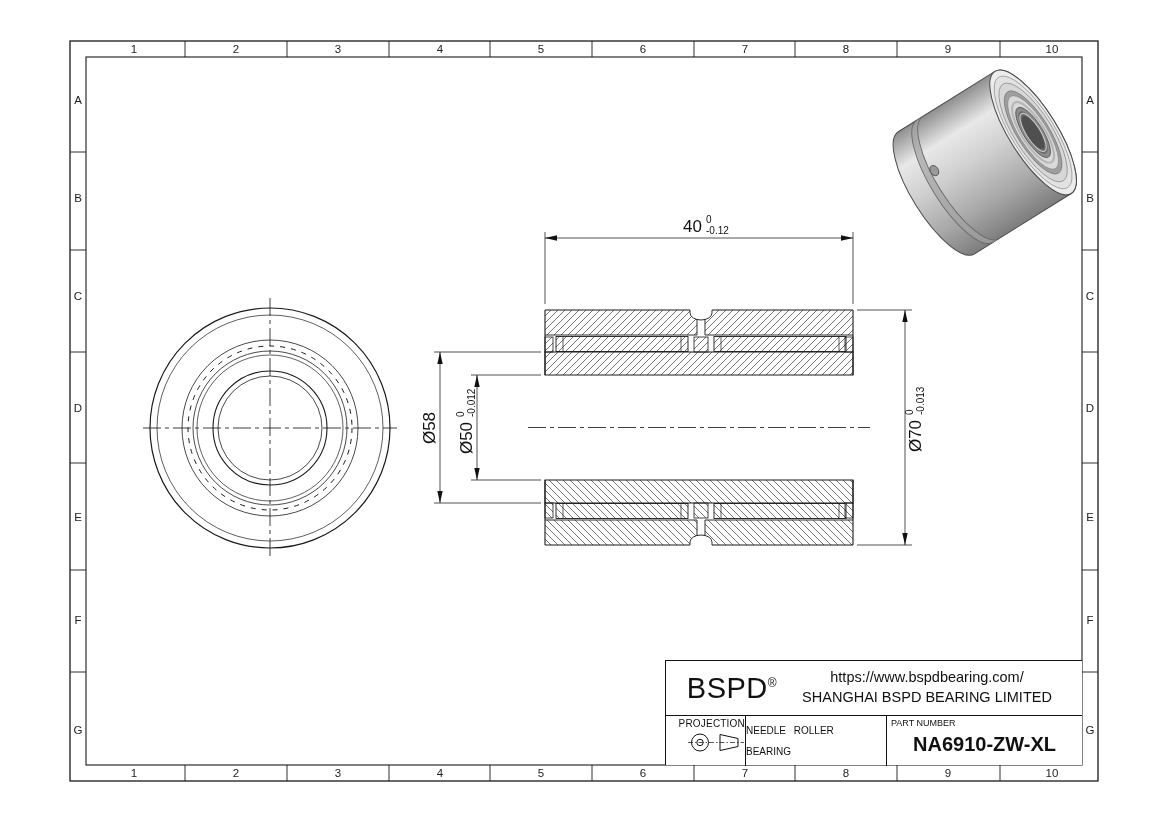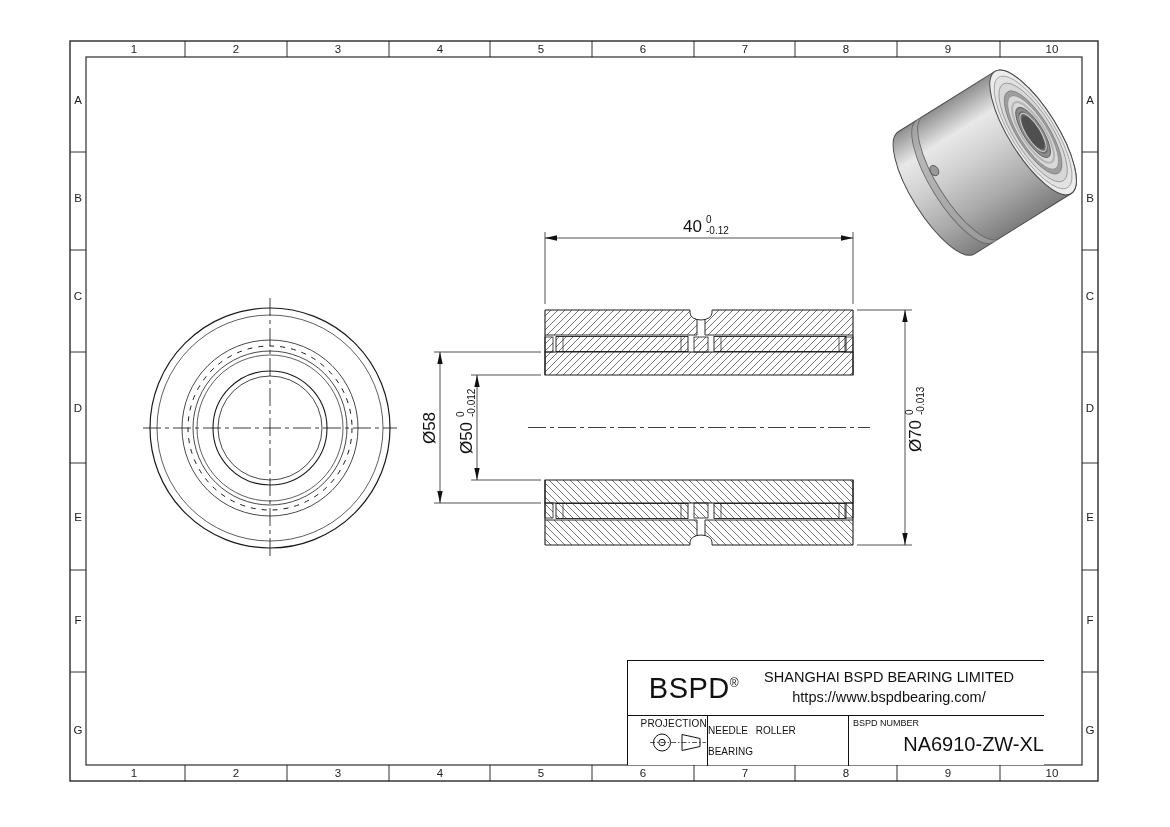--- a/index.html
+++ b/index.html
@@ -8,34 +8,34 @@
   svg.drawing { position:absolute; left:0; top:0; }
   svg { font-family:"Liberation Sans", sans-serif; }
   svg text { fill:#111; }
   .ln  { stroke:#1a1a1a; fill:none; }
   .cl  { stroke:#1a1a1a; fill:none; stroke-width:0.85; stroke-dasharray:18 4 4 4; }
   .dim { stroke:#1a1a1a; fill:none; stroke-width:0.75; }
   .glabel { font-size:11.5px; text-anchor:middle; fill:#222; }
   .dimtxt { font-size:17px; }
   .toltxt { font-size:10px; }
 
-  .titleblock { position:absolute; left:627px; top:660px; width:417px; height:105px;
+  .titleblock { position:absolute; left:665px; top:660px; width:417px; height:105px;
     border-top:1px solid #111; border-left:1px solid #111; box-sizing:border-box; background:#fff; }
   .tb-top { height:55px; border-bottom:1px solid #111; display:flex; align-items:center; box-sizing:border-box; }
   .tb-brand { width:132px; text-align:center; font-size:29px; letter-spacing:0.5px; }
   .tb-brand sup { font-size:12px; }
   .tb-company { flex:1; padding-right:26px; text-align:center; font-size:14.5px; line-height:1.35; }
   .tb-bottom { height:50px; display:flex; box-sizing:border-box; }
   .tb-proj { width:80px; border-right:1px solid #111; box-sizing:border-box; text-align:right; padding-top:2px; }
   .tb-proj-label { font-size:10px; letter-spacing:0.2px; }
   .tb-product { width:141px; border-right:1px solid #111; box-sizing:border-box; display:flex;
     flex-direction:column; justify-content:center; text-align:left; font-size:10px; line-height:1.3; word-spacing:5px;gap:8px; }
   .tb-part { flex:1; position:relative; }
   .tb-part-label { position:absolute; left:4px; top:2px; font-size:9px; }
-  .tb-part-number { text-align:right; margin-top:17px; font-size:20px; }
+  .tb-part-number { text-align:center; margin-top:17px; font-size:20px;font-weight:bold; }
 </style>
 </head>
 <body>
 
 <div class="canvas">
 
 <svg class="drawing" width="1170" height="827" viewBox="0 0 1170 827">
   <defs>
     <pattern id="hatch" patternUnits="userSpaceOnUse" width="7" height="7">
       <path d="M-1,1 L1,-1 M0,7 L7,0 M6,8 L8,6" stroke="#2a2a2a" stroke-width="0.65"></path>
@@ -177,38 +177,38 @@
     <ellipse cx="52" cy="0" rx="8" ry="24.5" fill="#6b6b6b"></ellipse>
     <ellipse cx="52" cy="0" rx="7.2" ry="22" fill="none" stroke="#c6c6c6" stroke-width="1.2"></ellipse>
     <ellipse cx="52" cy="0" rx="6.3" ry="19" fill="#4f4f4f"></ellipse>
   </g>
 </svg>
 
 <div class="titleblock">
   <div class="tb-top">
     <div class="tb-brand"><span>BSPD</span><sup>®</sup></div>
     <div class="tb-company">
+      <div>https://www.bspdbearing.com/</div>
       <div>SHANGHAI BSPD BEARING LIMITED</div>
-      <div>https://www.bspdbearing.com/</div>
     </div>
   </div>
   <div class="tb-bottom">
     <div class="tb-proj">
       <div class="tb-proj-label">PROJECTION</div>
       <svg width="58" height="27" viewBox="0 0 58 27">
         <path d="M1,13.5 H57" stroke="#111" stroke-width="0.7" stroke-dasharray="5 2 1.5 2" fill="none"></path>
         <circle cx="13" cy="13.5" r="8.5" fill="none" stroke="#111" stroke-width="1"></circle>
         <circle cx="13" cy="13.5" r="3.2" fill="none" stroke="#111" stroke-width="1"></circle>
         <path d="M33,5.5 L33,21.5 L51,17.5 L51,9.5 Z" fill="none" stroke="#111" stroke-width="1"></path>
       </svg>
     </div>
     <div class="tb-product">
       <div>NEEDLE ROLLER</div>
       <div>BEARING</div>
     </div>
     <div class="tb-part">
-      <div class="tb-part-label">BSPD NUMBER</div>
+      <div class="tb-part-label">PART NUMBER</div>
       <div class="tb-part-number">NA6910-ZW-XL</div>
     </div>
   </div>
 </div>
 
 </div>
 
 </body></html>

